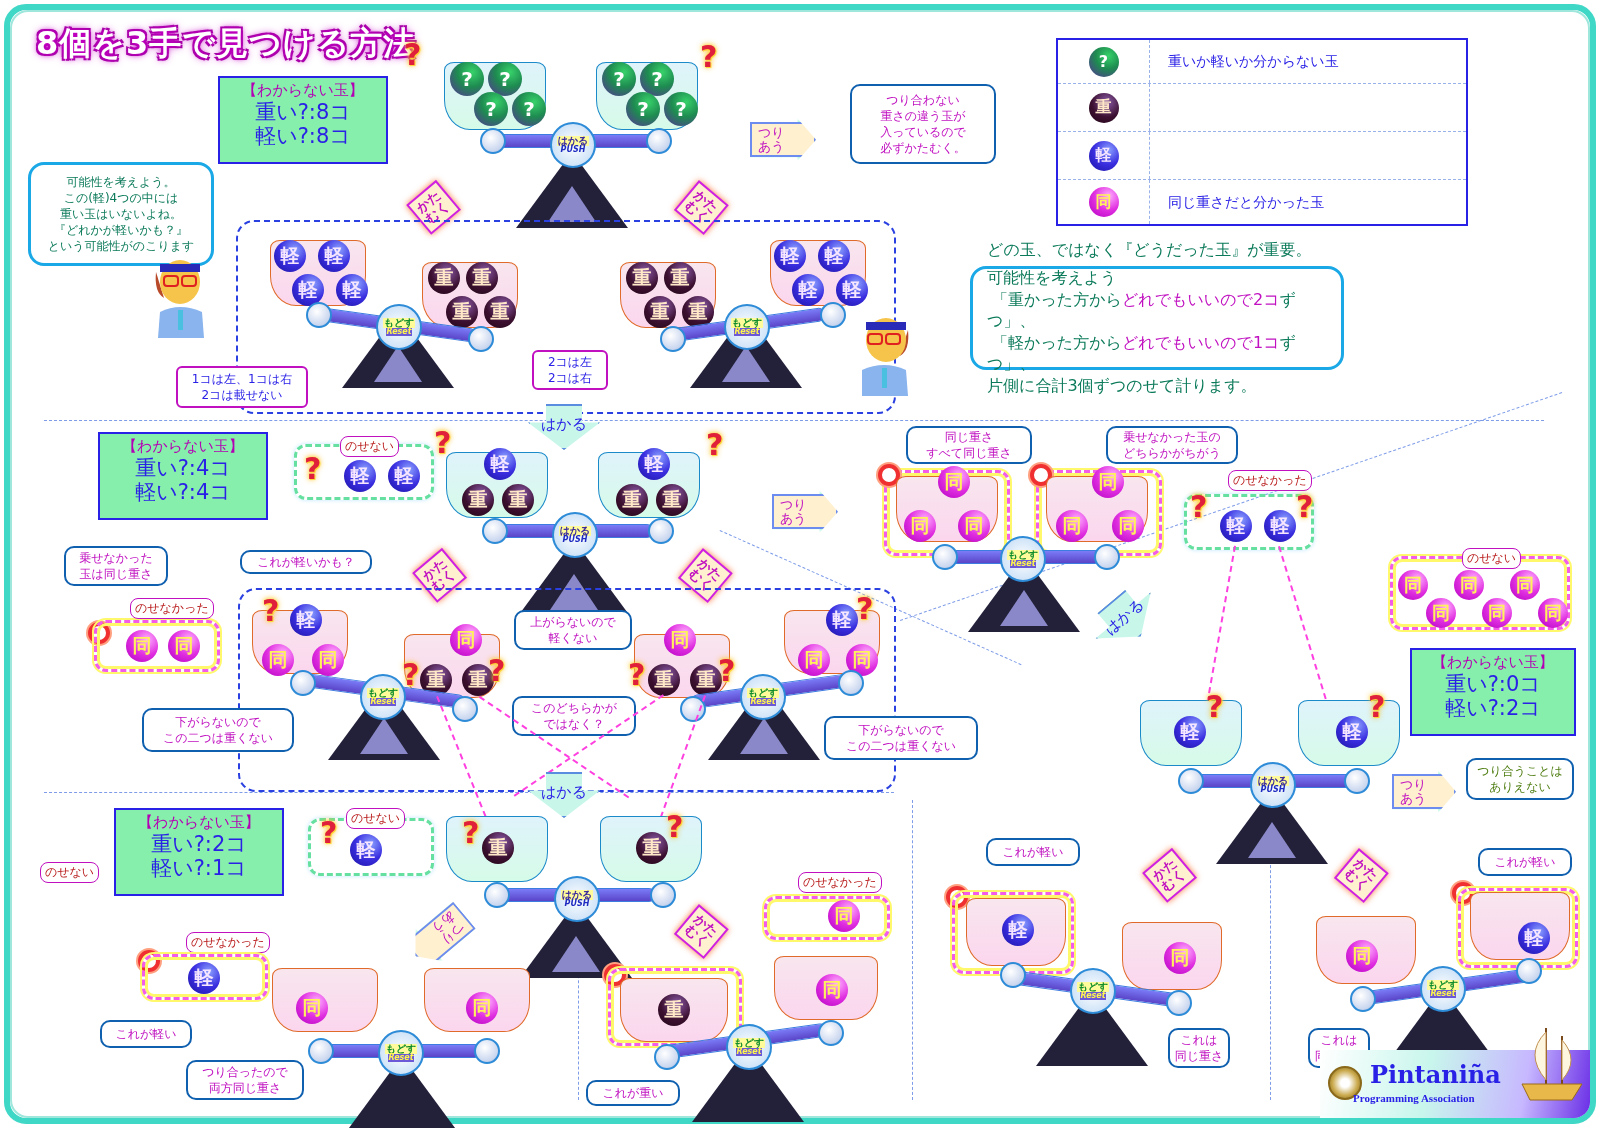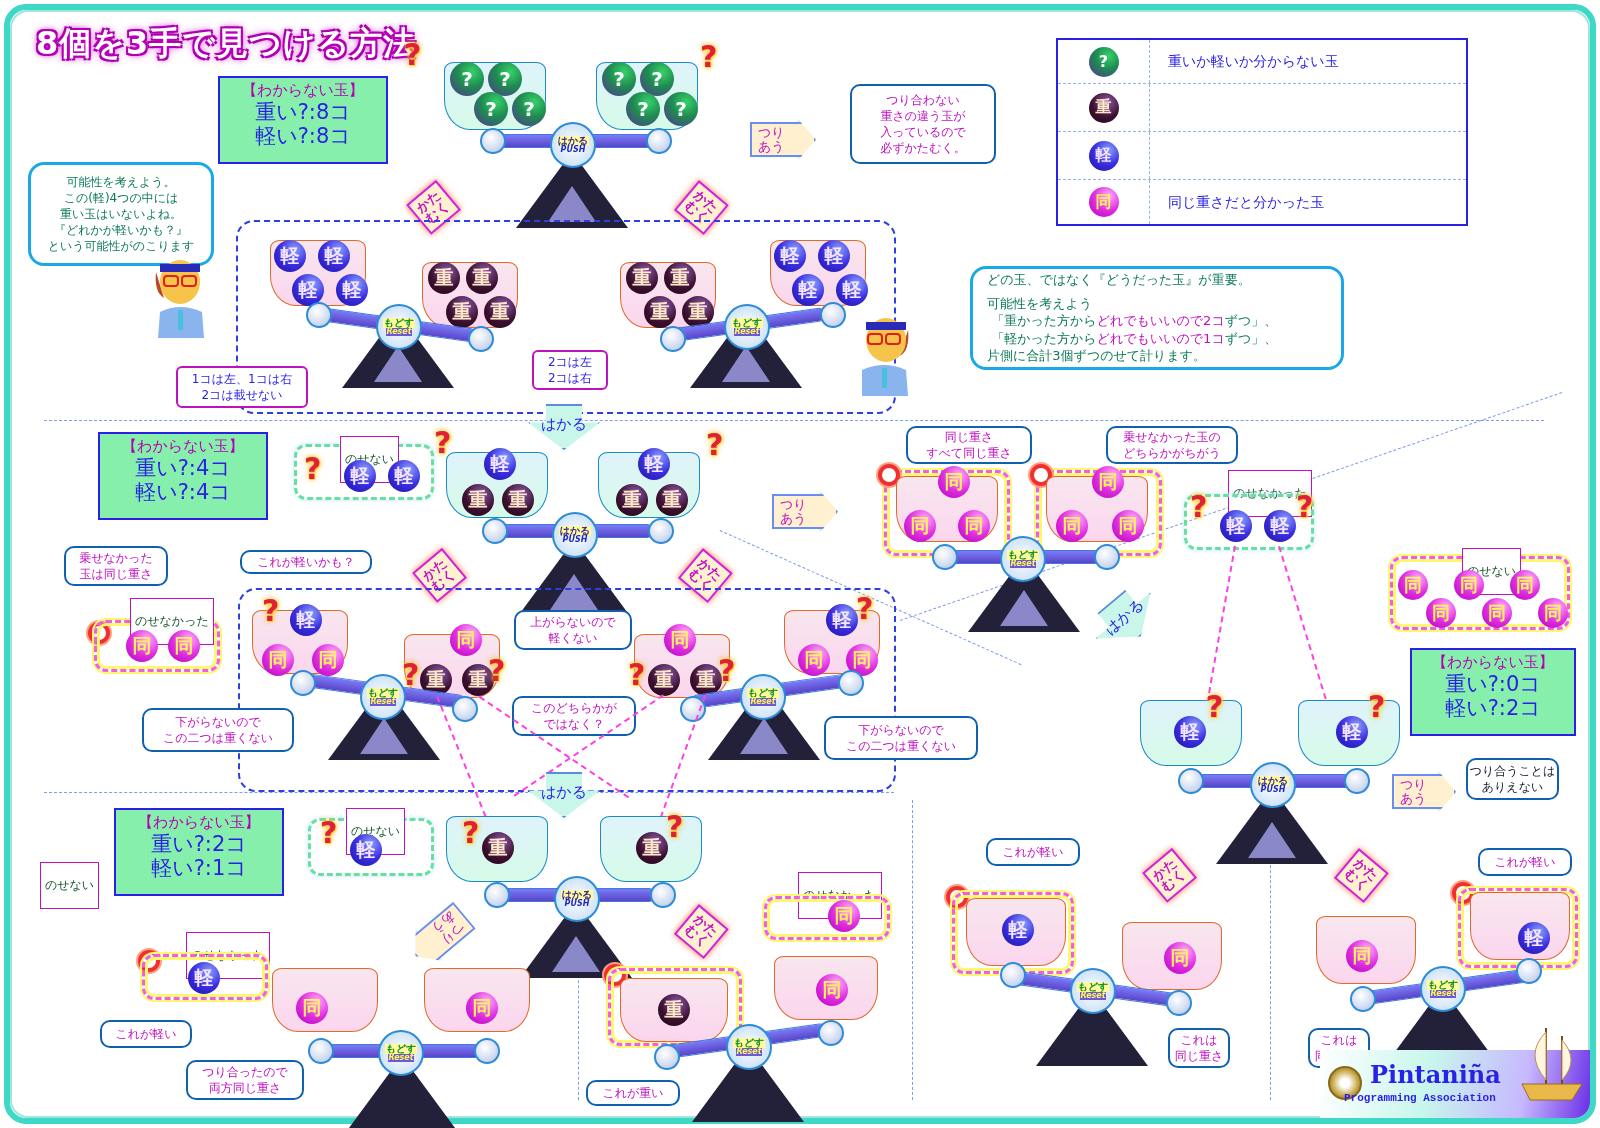--- a/index.html
+++ b/index.html
@@ -35,29 +35,29 @@
 .basein{position:absolute;width:0;height:0;border-left:24px solid transparent;border-right:24px solid transparent;border-bottom:36px solid #8a88c8}
 .bubble{position:absolute;background:#fff;border:2px solid #1060b0;border-radius:10px;text-align:center;font-size:12px;line-height:1.35;display:flex;align-items:center;justify-content:center;flex-direction:column}
 .bubble.cyan{border-color:#1aa8e6;border-width:3px;border-radius:16px;color:#0b7a5a}
 .bubble.mag{border-color:#c010c0;color:#2a21e6;border-radius:6px}
 .mt{color:#c010c0}
 .dashbox{position:absolute;border:3px dashed #f25ce8;border-radius:12px;box-shadow:0 0 0 3px #fff86a inset,0 0 0 2px #fff86a}
 .dashbox.green{border-color:#66e0a0;box-shadow:0 0 4px #bfe6ff}
 .region{position:absolute;border:2px dashed #2a40e0;border-radius:18px}
 .hsep{position:absolute;height:0;border-top:1px dashed #7e9ce8}
 .vsep{position:absolute;width:0;border-left:1px dashed #7e9ce8}
-.tag{position:absolute;border:1.5px solid #c010c0;background:#fff;font-size:12px;color:#14532d;text-align:center;border-radius:0;padding:14px 4px}
+.tag{position:absolute;border:1.5px solid #c010c0;background:#fff;font-size:12px;color:#b91c1c;text-align:center;border-radius:8px;padding:1px 4px}
 .arrowTip{position:absolute;font-size:13px;color:#c010c0;font-weight:bold;background:#fff0cf;border:2px solid #d020e0;box-shadow:0 0 6px #ff7a40;text-align:center;line-height:1.1;padding:3px 4px}
 .tsuri{position:absolute;background:#fff0cf;border:2px solid #6c8cf0;box-shadow:0 0 6px #6ff0c0;color:#c010c0;font-size:13px;line-height:1.05;padding:2px 16px 2px 6px;clip-path:polygon(0 0,72% 0,72% -10%,100% 50%,72% 110%,72% 100%,0 100%)}
 .hakaru-arrow{position:absolute;width:72px;height:46px;background:#c8f7ea;border:2px solid #5a8ce0;clip-path:polygon(25% 0,75% 0,75% 40%,100% 40%,50% 100%,0 40%,25% 40%);display:flex;align-items:center;justify-content:center;color:#2a21e6;font-size:15px;padding-bottom:6px;box-shadow:0 0 6px #ffe060}
 .ring{position:absolute;width:22px;height:22px;border-radius:50%;border:4px solid #f03030;background:#fff;box-shadow:0 0 0 2px #ffa080}
 .char{position:absolute;width:62px;height:86px}
 .logo{position:absolute;left:1320px;top:1050px;width:270px;height:68px;background:linear-gradient(100deg,#fff 0%,#c8f6ec 40%,#c7b8ff 75%,#6a2ee6 100%);border-radius:0 0 16px 0}
 .logo .n{position:absolute;left:50px;top:10px;font-family:"DejaVu Serif",serif;font-size:24px;font-weight:bold;color:#2a21e6}
-.logo .s{position:absolute;left:24px;top:42px;font-family:Liberation Mono, monospace;font-size:11px;font-weight:bold;color:#2a21e6}
+.logo .s{position:absolute;left:33px;top:42px;font-family:Liberation Serif, serif;font-size:11px;font-weight:bold;color:#2a21e6}
 .compass{position:absolute;left:8px;top:16px;width:34px;height:34px;border-radius:50%;background:radial-gradient(circle,#fff 20%,#c9a84a 60%,#6a5420);border:2px solid #8a6a1a}
 .dline{position:absolute;height:0;border-top:2px dashed #ff40e0;transform-origin:0 0}
 </style>
 </head>
 <body>
 
 <div class="frame"></div>
 <div class="frame2"></div>
 
 <div class="abs title">8個を3手で見つける方法</div>
@@ -211,21 +211,21 @@
 
 <div class="bubble mag" style="left:176px;top:366px;width:132px;height:42px">
     <div>1コは左、1コは右</div>
     <div>2コは載せない</div>
   </div>
 <div class="bubble mag" style="left:532px;top:350px;width:76px;height:40px">
     <div>2コは左</div>
     <div>2コは右</div>
   </div>
 
-<div class="bubble cyan" style="left:970px;top:266px;width:374px;height:104px;align-items:flex-start;text-align:left;padding-left:14px;font-size:13px;color:#0b7a5a">
+<div class="bubble cyan" style="left:970px;top:266px;width:374px;height:104px;align-items:flex-start;text-align:left;padding-left:14px;font-size:16px;color:#0b7a5a">
   <div>どの玉、ではなく『どうだった玉』が重要。</div>
   <div style="margin-top:6px">可能性を考えよう</div>
   <div>&nbsp;<span>「重かった方から</span><span class="mt">どれでもいいので2コ</span><span>ずつ」、</span></div>
   <div>&nbsp;<span>「軽かった方から</span><span class="mt">どれでもいいので1コ</span><span>ずつ」、</span></div>
   <div>片側に合計3個ずつのせて計ります。</div>
 </div>
 <svg class="char" style="left:856px;top:310px" viewBox="0 0 62 86">
   <path d="M52 20 Q54 40 44 46" fill="#b84a2a"></path>
     <ellipse cx="30" cy="30" rx="20" ry="22" fill="#f6c44a"></ellipse>
   <rect x="10" y="12" width="40" height="8" fill="#2a2ab8"></rect>
@@ -427,21 +427,21 @@
 <div class="base" style="left:1216px;top:788px"></div>
 <div class="basein" style="left:1248px;top:822px"></div>
 <div class="hub" style="left:1250px;top:762px">
     <span class="a">はかる</span>
     <span class="b">PUSH</span>
   </div>
 <div class="tsuri" style="left:1392px;top:774px;width:64px">
     <div>つり</div>
     <div>あう</div>
   </div>
-<div class="bubble" style="left:1466px;top:758px;width:93px;height:42px;color:#0f172a">
+<div class="bubble" style="left:1466px;top:758px;width:108px;height:42px;color:#4d7c0f">
     <div>つり合うことは</div>
     <div>ありえない</div>
   </div>
 <div class="arrowTip" style="left:1150px;top:856px;transform:rotate(-40deg)">
     <div>かた</div>
     <div>むく</div>
   </div>
 <div class="arrowTip" style="left:1342px;top:856px;transform:rotate(40deg)">
     <div>かた</div>
     <div>むく</div>

